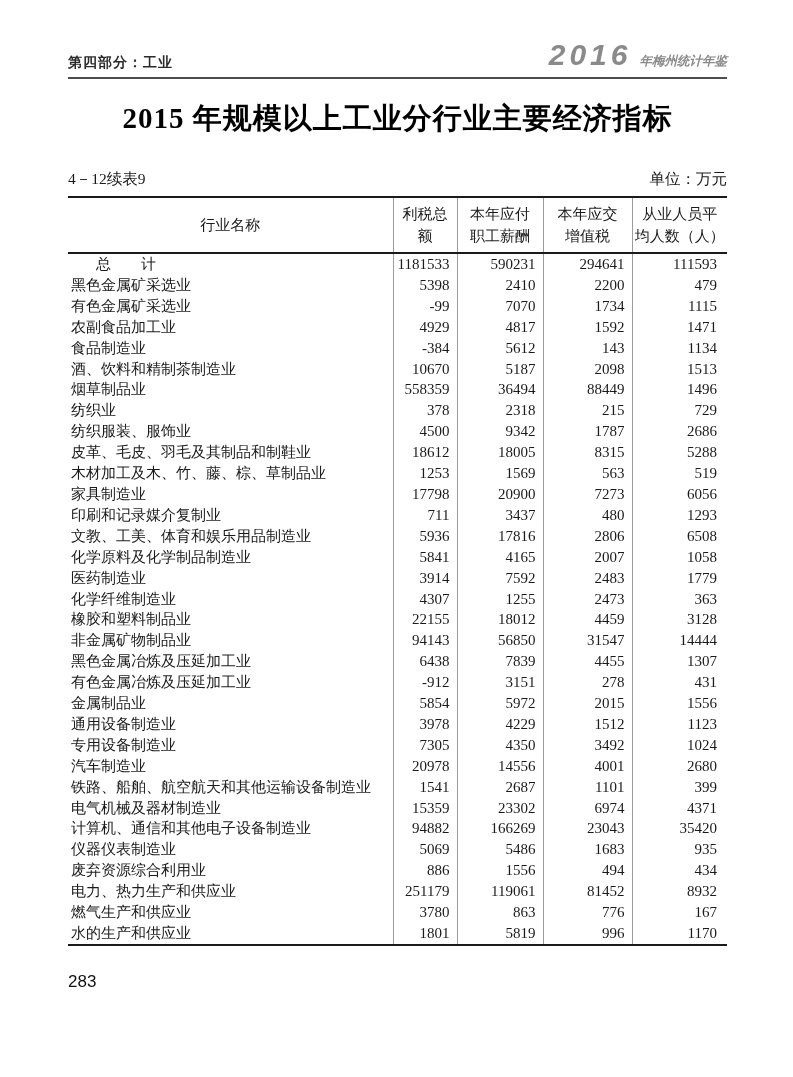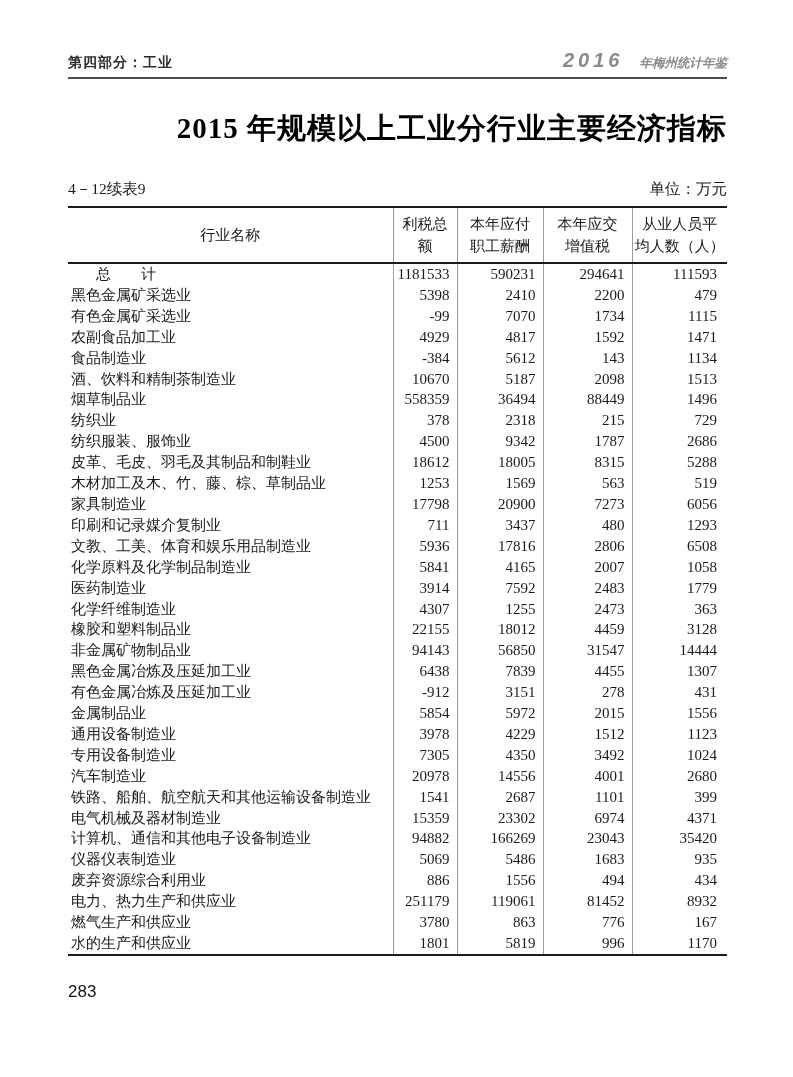--- a/index.html
+++ b/index.html
@@ -23,32 +23,32 @@
   }
   .hdr-left {
     font-family: "Liberation Sans", sans-serif;
     font-weight: bold; font-size: 14px; letter-spacing: 1px;
     color: #2b2b2b;
   }
   .hdr-right { white-space: nowrap; color: #8a8a8a; }
   .logo-year {
     font-family: "Liberation Sans", sans-serif;
     font-style: italic; font-weight: bold;
-    font-size: 20px; letter-spacing: 4px; color: #8a8a8a;
+    font-size: 30px; letter-spacing: 4px; color: #8a8a8a;
   }
   .logo-rest {
     font-family: "Liberation Sans", sans-serif;
     font-style: italic; font-weight: bold;
-    font-size: 12.5px; color: #8a8a8a; margin-left: 12px;
+    font-size: 12.5px; color: #8a8a8a; margin-left: 4px;
   }
   .hdr-rule { border-top: 2px solid #4d4d4d; margin-top: 5px; }
   
   .title {
-    margin-top: 30px;
-    text-align: right;
+    margin-top: 20px;
+    text-align: center;
     font-family: "Liberation Serif", serif;
     font-weight: bold;
     font-size: 29px; letter-spacing: 1px;
     color: #000000;
   }
   
   .table-meta {
     margin-top: 30px;
     display: flex; justify-content: space-between; align-items: flex-start;
     font-size: 15.5px;

